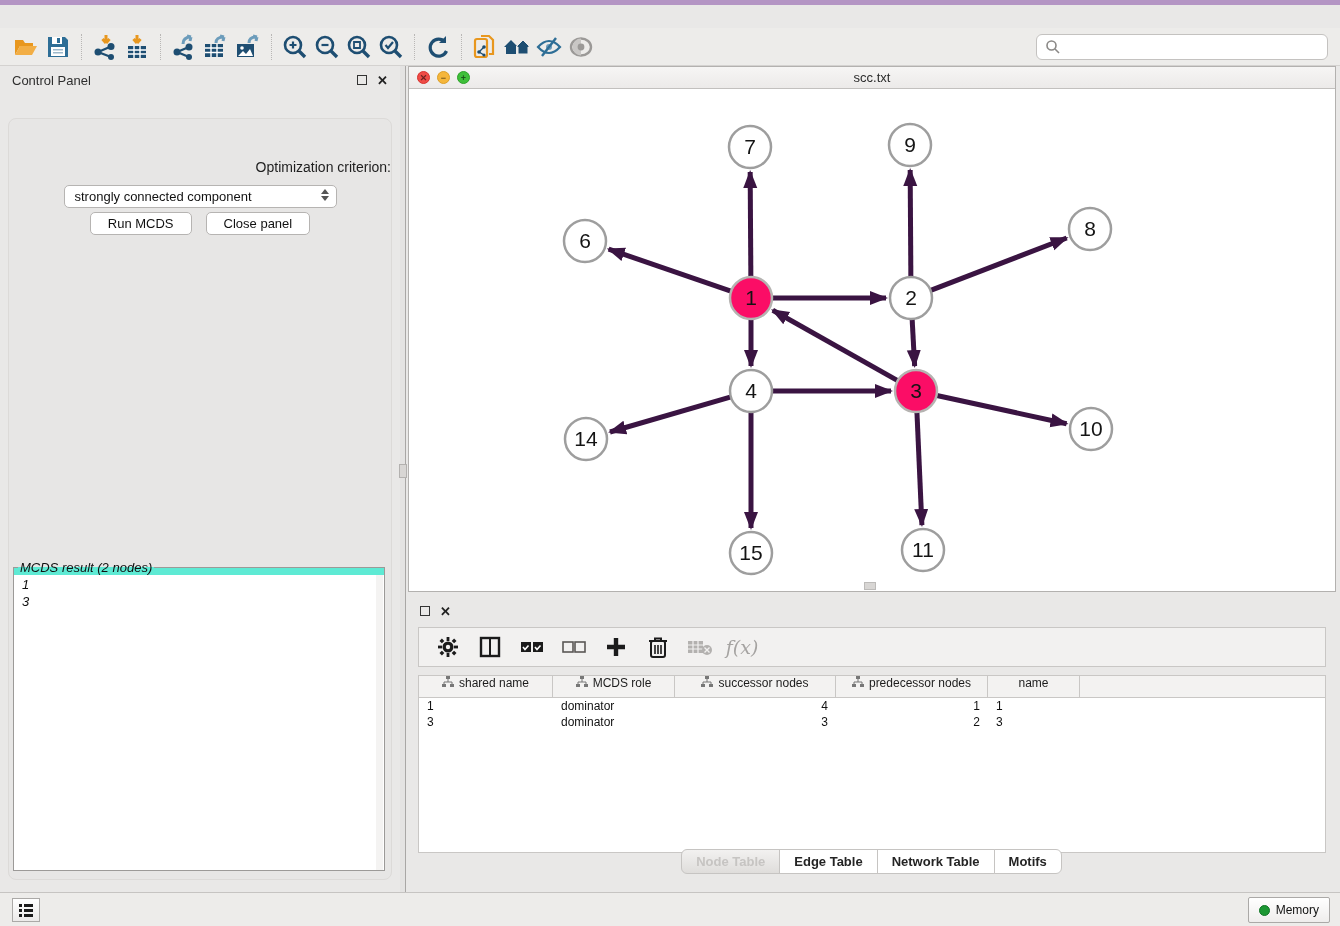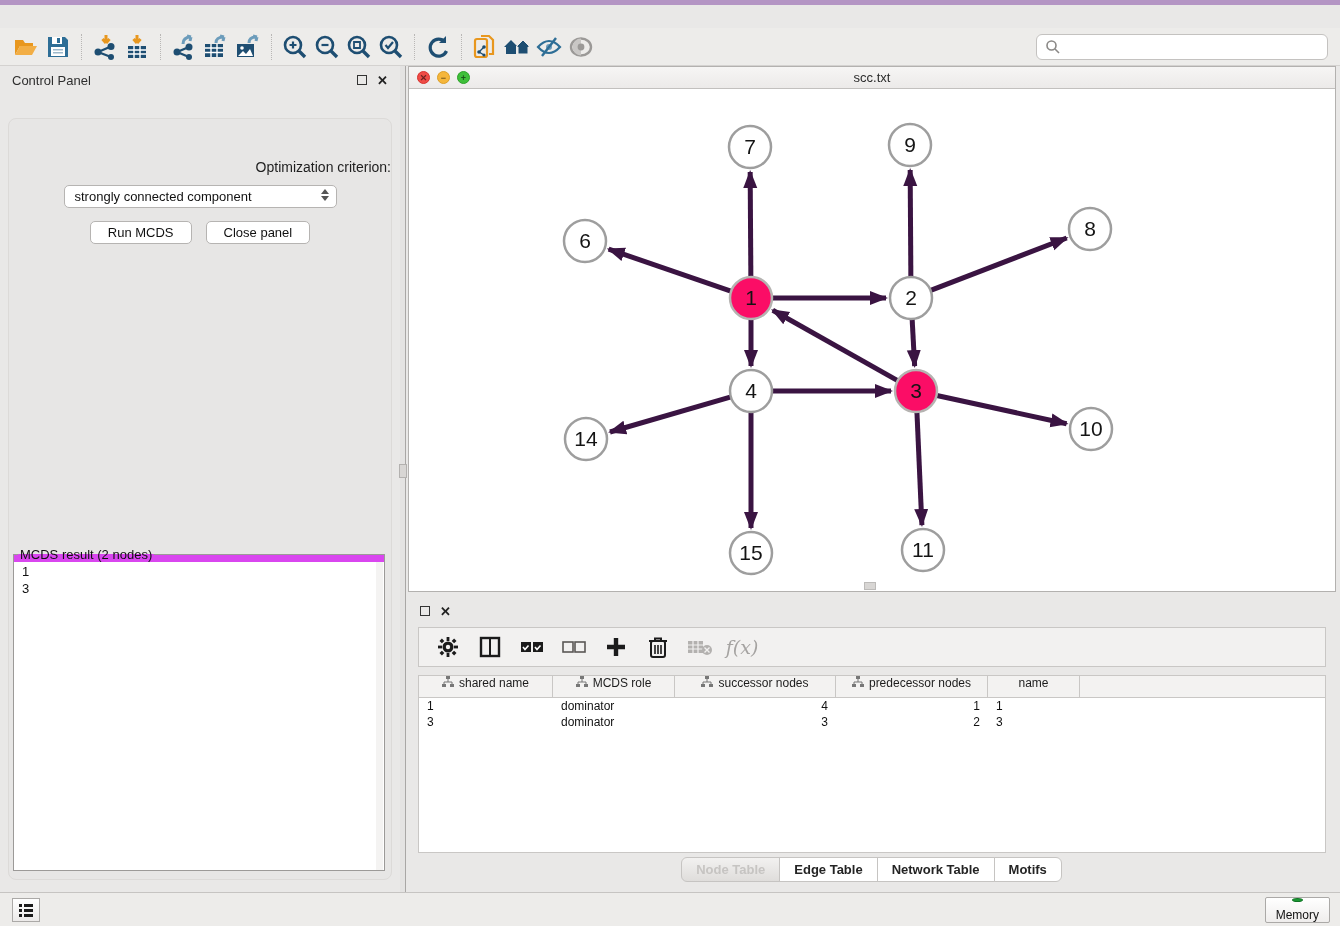--- a/index.html
+++ b/index.html
@@ -30,23 +30,23 @@
   .cp-tab { font-size:13px; font-weight:600; color:#1D1D1D; background:#FFFFFF; border:1px solid #C6C4C2; padding:4px 13px; margin-left:-1px; }
   .cp-tab:first-child { border-top-left-radius:5px; }
   .cp-tab:last-child { border-top-right-radius:5px; }
   .cp-tab.selected { background:linear-gradient(#F4F3F2,#DCDAD8); color:#BFBDBB; border-top-left-radius:5px; border-top-right-radius:5px; }
   .cp-card { position:absolute; left:8px; right:8px; top:52px; bottom:12px; background:#E7E6E5; border:1px solid #DCDAD8; border-radius:8px; }
   .opt-label { text-align:right; font-size:14px; color:#1E1E1E; margin-top:40px; }
   .select-box { position:relative; margin:10px auto 0; width:273px; height:23px; background:#FFFFFF; border:1px solid #B6B4B2; border-radius:5px; display:flex; align-items:center; padding-left:10px; font-size:13px; color:#111; }
   .select-arrows { position:absolute; right:7px; top:3px; display:flex; flex-direction:column; gap:2px; }
   .tri-up { width:0; height:0; border-left:4px solid transparent; border-right:4px solid transparent; border-bottom:5px solid #555; }
   .tri-down { width:0; height:0; border-left:4px solid transparent; border-right:4px solid transparent; border-top:5px solid #555; }
-  .btn-row { display:flex; justify-content:center; gap:14px; margin-top:13px; }
+  .btn-row { display:flex; justify-content:center; gap:14px; margin-top:4px; }
   .cp-btn { background:#FFFFFF; border:1px solid #B6B4B2; border-radius:5px; font-size:13px; color:#111; padding:3px 17px; font-family:"Liberation Sans",sans-serif; }
-  .result-fieldset { position:absolute; left:4px; right:6px; top:428px; bottom:6px; border:1px solid #9C9A98; background:#d946ef; margin:0 0 2px 0; padding:0; }
+  .result-fieldset { position:absolute; left:4px; right:6px; top:428px; bottom:6px; border:1px solid #9C9A98; background:#5eead4; margin:13px 0 2px 0; padding:0;font-style:italic; }
   .result-fieldset legend { font-size:13px; color:#111; margin-left:4px; padding:0 2px; }
   .result-area { position:relative; width:100%; height:100%; background:#FFFFFF; font-size:13px; color:#111; padding:1px 2px 0 8px; line-height:17px; }
   .result-scroll { position:absolute; right:1px; top:0; width:7px; height:100%; background:#F4F3F2; }
 
   .v-divider { position:absolute; left:400px; top:66px; width:6px; height:826px; background:#E4E3E2; border-right:1px solid #A9A7A5; }
   .v-grip { position:absolute; left:399px; top:464px; width:8px; height:14px; background:#D8D6D4; border:1px solid #B3B1AF; }
 
   
   .net-window { position:absolute; left:408px; top:66px; width:928px; height:526px; border:1px solid #B3B1AF; background:#FFFFFF; }
   .net-titlebar { height:22px; background:linear-gradient(#F6F5F4,#ECEAE9); border-bottom:1px solid #C2C0BE; position:relative; display:flex; align-items:center; }
@@ -66,30 +66,30 @@
   .tp-toolbar { position:absolute; left:10px; right:10px; top:30px; height:40px; background:#F2F1F0; border:1px solid #C9C7C5; display:flex; align-items:center; gap:16px; padding-left:16px; }
   .tp-tool { width:26px; height:26px; display:flex; align-items:center; justify-content:center; }
   .fx-label { font-size:19px; color:#A5A3A1; font-family:"DejaVu Serif",serif; font-style:italic; }
   .tp-table { position:absolute; left:10px; right:10px; top:78px; bottom:33px; background:#FFFFFF; border:1px solid #C9C7C5; overflow:hidden; }
   .thead { display:flex; height:22px; background:#F3F2F1; border-bottom:1px solid #C9C7C5; }
   .th { display:flex; align-items:flex-start; justify-content:center; gap:5px; font-size:12px; color:#1C1C1C; border-right:1px solid #C9C7C5; }
   .trow { display:flex; height:16px; font-size:12px; color:#111; }
   .td { padding:0 8px; line-height:16px; }
   .c0 { width:134px; } .c1 { width:122px; } .c2 { width:161px; } .c3 { width:152px; } .c4 { width:92px; border-right:1px solid #C9C7C5; }
   .num-right { text-align:right; }
-  .tp-tabs { position:absolute; left:0; right:0; bottom:4px; display:flex; justify-content:center; }
+  .tp-tabs { position:absolute; left:0; right:0; bottom:12px; display:flex; justify-content:center; }
   .tp-tab { font-size:13px; font-weight:700; color:#242424; background:#FFFFFF; border:1px solid #C6C4C2; padding:4px 14px; margin-left:-1px; }
   .tp-tab:first-child { border-top-left-radius:6px; border-bottom-left-radius:6px; }
   .tp-tab:last-child { border-top-right-radius:6px; border-bottom-right-radius:6px; }
   .tp-tab.selected { background:linear-gradient(#F2F1F0,#DFDDDB); color:#C6C4C2; }
 
   
   .status-bar { position:absolute; left:0; top:892px; width:1340px; height:34px; background:#EDECEA; border-top:1px solid #C6C4C2; }
   .list-btn { position:absolute; left:12px; top:5px; width:28px; height:24px; background:linear-gradient(#FFFFFF,#ECEAE9); border:1px solid #ABA9A7; display:flex; align-items:center; justify-content:center; }
-  .memory-btn { position:absolute; right:10px; top:4px; height:26px; background:linear-gradient(#FFFFFF,#EFEDEC); border:1px solid #ABA9A7; border-radius:2px; display:flex; align-items:center; gap:6px; padding:0 10px; font-size:12px; color:#111;flex-direction:column; }
+  .memory-btn { position:absolute; right:10px; top:4px; height:26px; background:linear-gradient(#FFFFFF,#EFEDEC); border:1px solid #ABA9A7; border-radius:2px; display:flex; align-items:center; gap:6px; padding:0 10px; font-size:12px; color:#111; }
   .mem-dot { width:11px; height:11px; border-radius:50%; background:#1C9733; border:1px solid #117425; }
 
   svg.icon { display:block; }
 </style>
 </head>
 <body>
 
 <div class="app">
 
   <div class="purple-strip"></div>

